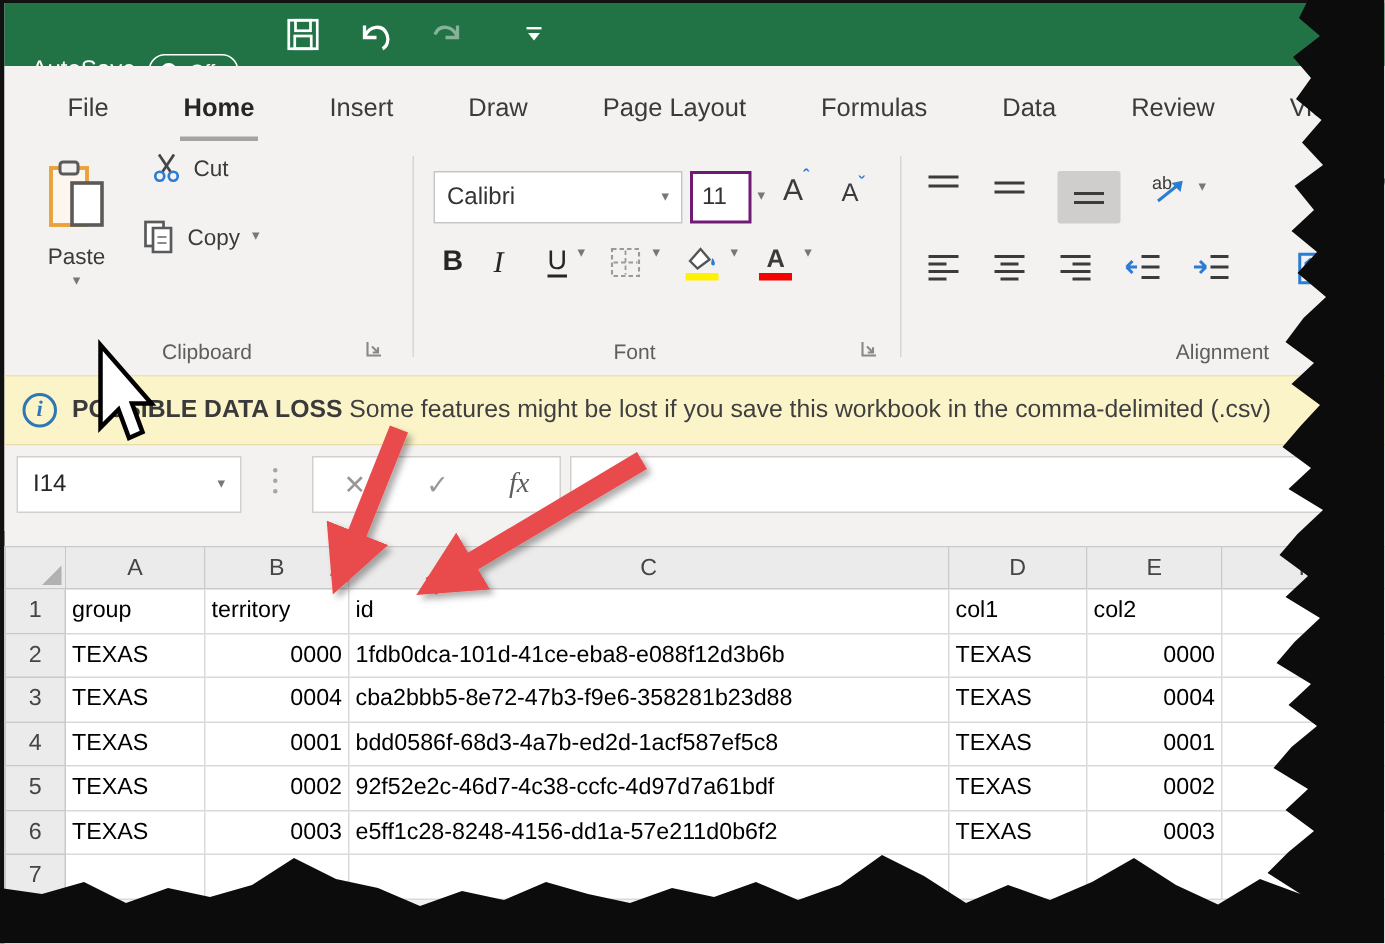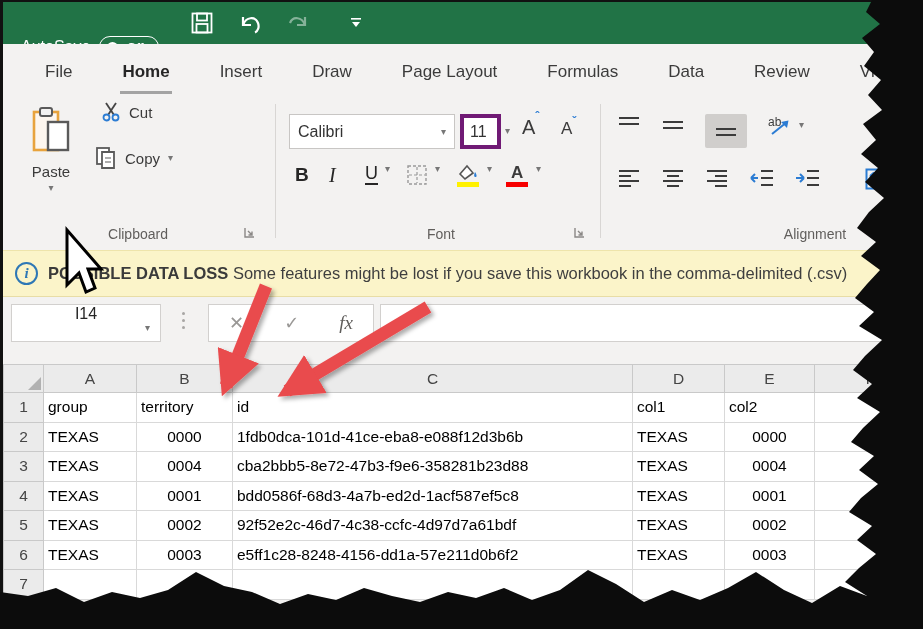--- a/index.html
+++ b/index.html
@@ -27,21 +27,21 @@
   .grouplabel { position:absolute; top:128px; font-size:14px; color:#605e5c; text-align:center; }
   .launcher { position:absolute; top:128px; width:13px; height:13px; }
   .rbtn-label { font-size:15px; color:#3b3b3b; }
   .caret { font-size:10px; color:#777; line-height:1; }
 
   .paste-btn { position:absolute; left:16px; top:8px; width:64px; height:108px; display:flex; flex-direction:column; align-items:center; }
   .paste-btn .rbtn-label { margin-top:5px; font-size:15px; }
   .cc-row { position:absolute; display:flex; align-items:center; gap:8px; }
 
   .fontname-box { position:absolute; left:286px; top:16px; width:166px; height:35px; background:#fff; border:1px solid #c8c6c4; display:flex; align-items:center; padding:0 8px; font-size:16px; color:#333; }
-  .fontsize-box { position:absolute; left:457px; top:16px; width:41px; height:35px; background:#fff; border:4px solid #701a75; display:flex; align-items:center; padding:0 6px; font-size:16px; color:#333; }
+  .fontsize-box { position:absolute; left:457px; top:16px; width:41px; height:35px; background:#fff; border:2px solid #701a75; display:flex; align-items:center; padding:0 6px; font-size:16px; color:#333; }
   .boxcaret { margin-left:auto; }
   .grow-shrink { position:absolute; top:18px; font-size:20px; color:#3b3b3b; }
   .bluechev { color:#2b7cd3; font-size:12px; font-weight:700; position:absolute; }
 
   .fmt-row { position:absolute; top:66px; display:flex; align-items:flex-start; }
   .b-btn { font-weight:800; font-size:19px; color:#262626; }
   .i-btn { font-style:italic; font-family:"Liberation Serif", serif; font-size:20px; color:#262626; }
   .u-btn { font-size:18px; color:#262626; border-bottom:2px solid #262626; line-height:1.05; }
   .swatchbtn { display:flex; flex-direction:column; align-items:center; }
   .swatch { width:22px; height:4.5px; margin-top:1px; }
@@ -51,37 +51,37 @@
   .cutlabel { white-space:nowrap; }
 
   
   .msgbar { position:absolute; left:0; top:248px; width:923px; height:47px; background:#fbf4c9; border-top:1px solid #eee4ab; border-bottom:1px solid #e8ddA6; display:flex; align-items:center; padding-left:12px; }
   .info-circ { width:23px; height:23px; border:2px solid #2e77b5; border-radius:50%; color:#2e77b5; font-family:"Liberation Serif", serif; font-style:italic; font-weight:700; font-size:15px; display:flex; align-items:center; justify-content:center; flex:none; }
   .msgtext { margin-left:10px; font-size:16.5px; color:#3f3f3f; white-space:nowrap; }
   .msgtext b { font-weight:700; color:#3a3a3a; }
 
   
   .fbar { position:absolute; left:0; top:295px; width:923px; height:57px; background:#f3f2f1; }
-  .namebox { position:absolute; left:8px; top:7px; width:150px; height:38px; background:#fff; border:1px solid #d2d0ce; display:flex; align-items:center; padding:0 10px; font-size:16px; color:#262626;flex-direction:column; }
+  .namebox { position:absolute; left:8px; top:7px; width:150px; height:38px; background:#fff; border:1px solid #d2d0ce; display:flex; align-items:center; padding:0 10px; font-size:16px; color:#262626; }
   .dots3 { position:absolute; left:179px; top:15px; display:flex; flex-direction:column; gap:4px; }
   .dots3 span { width:3px; height:3px; border-radius:50%; background:#a8a6a4; }
   .fxbox { position:absolute; left:205px; top:7px; width:166px; height:38px; background:#fff; border:1px solid #d2d0ce; display:flex; align-items:center; justify-content:space-around; color:#9a9896; }
   .fx-x { font-size:18px; }
   .fx-check { font-size:18px; }
   .fx-fx { font-family:"Liberation Serif", serif; font-style:italic; font-size:19px; color:#5f5d5b; }
   .forminput { position:absolute; left:377px; top:7px; width:540px; height:38px; background:#fff; border:1px solid #d2d0ce; }
 
   
   .gridwrap { position:absolute; left:0; top:362px; width:923px; background:#fff; }
   table.grid { border-collapse:collapse; table-layout:fixed; width:923px; font-size:15.5px; }
   table.grid th, table.grid td { border:1px solid #d9d9d9; overflow:hidden; white-space:nowrap; padding:0 4px; }
   table.grid th { background:#ebebeb; color:#454545; font-weight:400; height:28px; border-color:#c9c9c9; }
   table.grid td.rowhdr { background:#ebebeb; color:#454545; text-align:center; border-color:#c9c9c9; }
   table.grid td { height:29.5px; color:#000; background:#fff; }
-  td.num { text-align:center; }
+  td.num { text-align:right; }
   .cornercell { position:relative; }
   .cornertri { position:absolute; right:2px; bottom:2px; width:0; height:0; border-left:13px solid transparent; border-bottom:13px solid #b1b1b1; }
 
   
   .overlay { position:absolute; left:0; top:0; width:923px; height:629px; pointer-events:none; }
   .z-arrows { z-index:40; } .z-torn { z-index:50; } .z-cursor { z-index:60; }
 </style>
 </head>
 <body>
 
@@ -206,21 +206,21 @@
         <span class="swatch" id="fill-swatch" style="background: rgb(255, 241, 0);"></span>
       </span>
       <span class="caret" style="margin:0 10px 0 7px;">▾</span>
       <span class="swatchbtn" style="margin-left:4px;">
         <span style="font-size:17px; font-weight:700; color:#3b3b3b; line-height:1;">A</span>
         <span class="swatch" id="fontcolor-swatch" style="background: rgb(247, 0, 0);"></span>
       </span>
       <span class="caret" style="margin:0 0 0 8px;">▾</span>
     </div>
 
-    <div class="grouplabel" style="left:373px; width:130px;">Font</div>
+    <div class="grouplabel" style="left:355px; width:130px;">Font</div>
     <svg class="launcher" style="left:570px;" viewBox="0 0 13 13">
       <path d="M2 2 L2 11 L11 11" fill="none" stroke="#8a8886" stroke-width="1.4"></path>
       <path d="M5 5 L9 9 M9 5.5 L9 9 L5.5 9" fill="none" stroke="#8a8886" stroke-width="1.4"></path>
     </svg>
 
     <div class="fmt-row" style="left:614px; top:16px; gap:20px;">
       <svg class="alignicon" width="24" height="20" viewBox="0 0 24 20">
         <line x1="2" y1="4" x2="22" y2="4" stroke="#3b3b3b" stroke-width="2"></line>
         <line x1="2" y1="10" x2="22" y2="10" stroke="#3b3b3b" stroke-width="2"></line>
       </svg>

